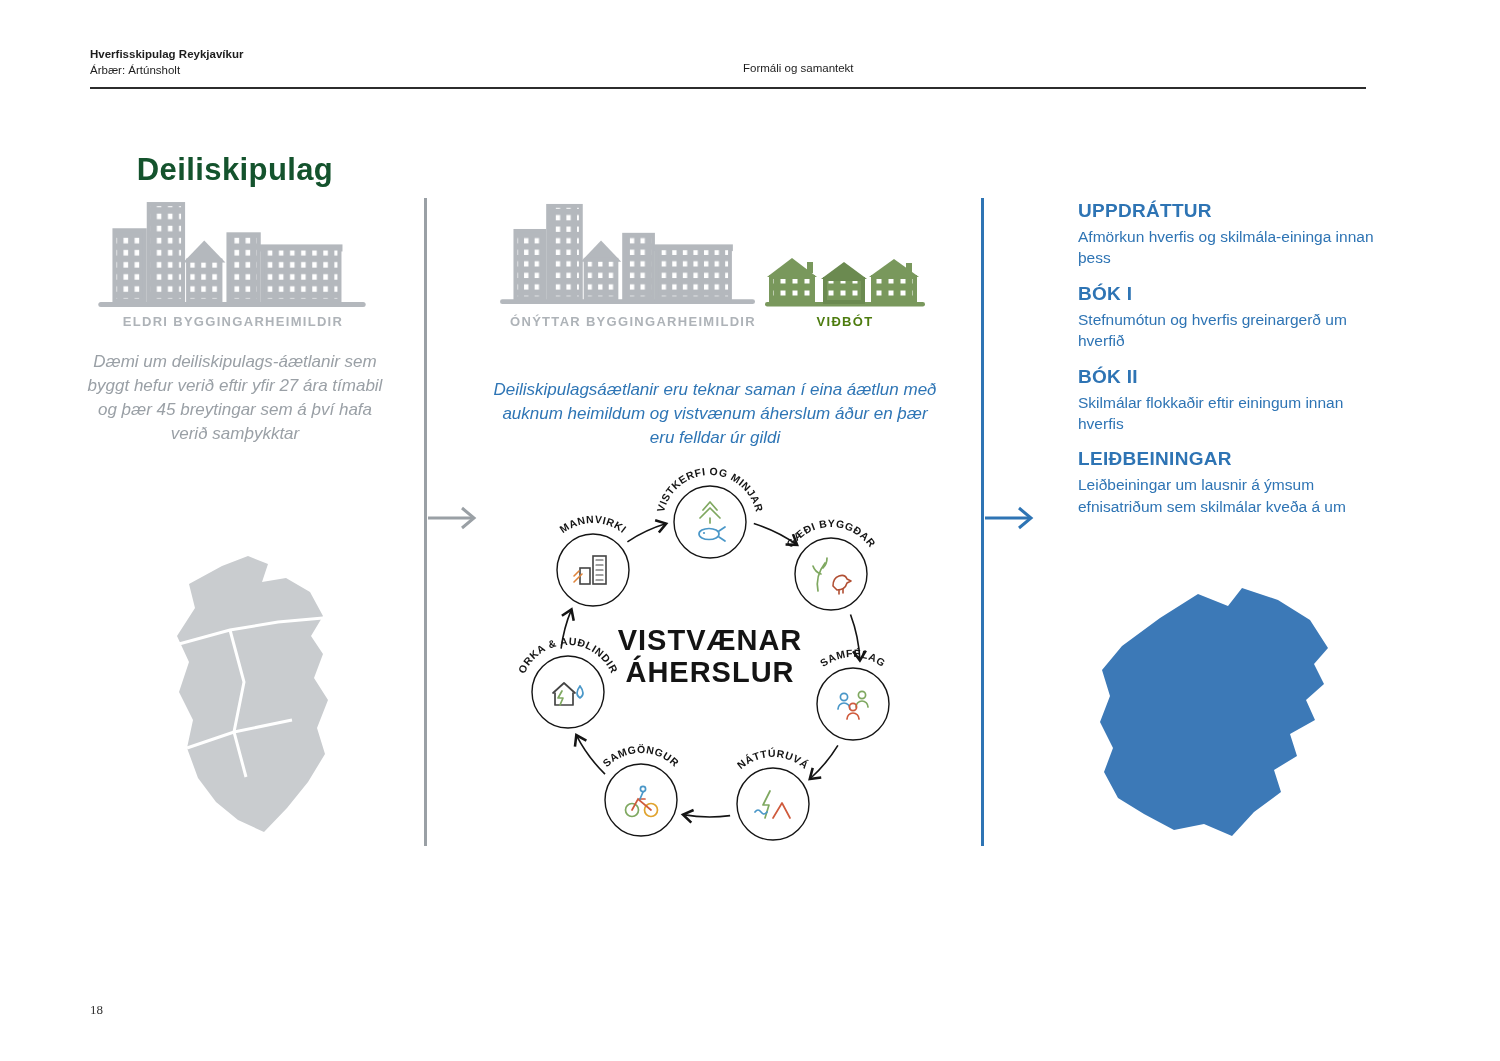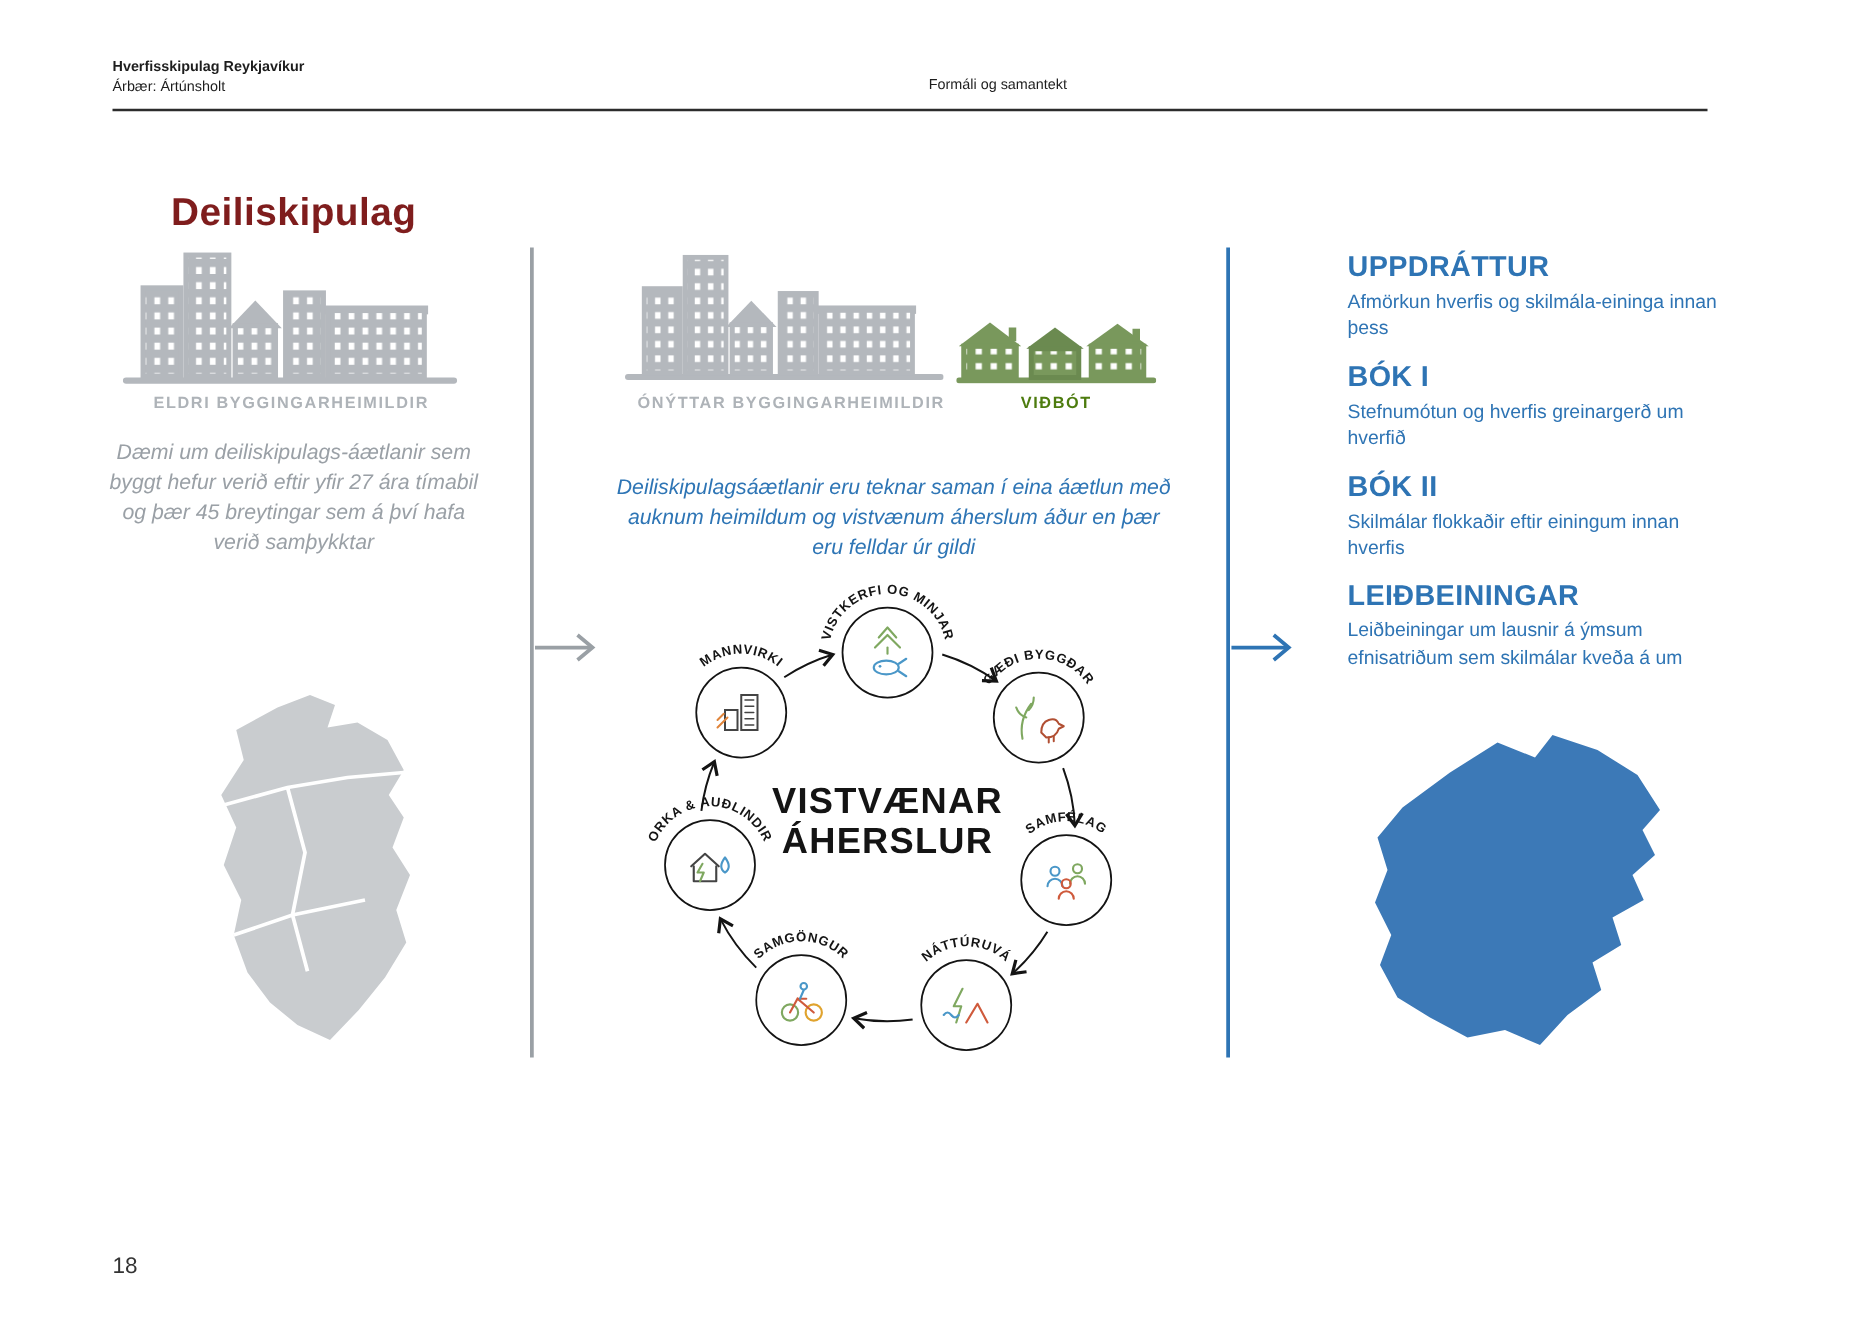--- a/index.html
+++ b/index.html
@@ -7,42 +7,42 @@
   .abs { position:absolute; }
 
   
   .hdr-left { left:90px; top:46px; font-size:11.5px; color:#1d1d1d; line-height:1.4; }
   .hdr-left .b { font-weight:bold; }
   .hdr-center { left:743px; top:62px; font-size:11.5px; color:#1d1d1d; }
   .hdr-rule { left:90px; top:87px; width:1276px; height:1.5px; background:#2c2c2c; }
 
   
   .col-h { font-size:31px; font-weight:bold; letter-spacing:0.4px; text-align:center; }
-  .col-h.gray { color:#7f1d1d; }
+  .col-h.gray { color:#14532d; }
   .col-h.blue { color:#2170b2; }
 
   .bldg-label { font-size:13px; font-weight:bold; letter-spacing:1.3px; text-align:center; white-space:nowrap; }
   .bldg-label.gray { color:#aeb3b8; }
   .bldg-label.green { color:#4d7c0f; }
 
   .para { font-size:17px; line-height:1.42; text-align:center;font-style:italic; }
   .para.gray { color:#9aa0a6; }
   .para.blue { color:#2e75b5; }
 
   .vline { width:3px; top:198px; height:648px; }
   .vline.gray { background:#9aa0a5; }
   .vline.blue { background:#2e74b4; }
 
   
   .rcol { left:1078px; top:200px; width:300px; }
   .r-sec { margin-bottom:14px; }
-  .r-h { font-size:23px; font-weight:bold; color:#2e74b4; letter-spacing:0.3px; margin-bottom:4px; }
+  .r-h { font-size:19px; font-weight:bold; color:#2e74b4; letter-spacing:0.3px; margin-bottom:4px; }
   .r-b { font-size:15.5px; color:#2e74b4; line-height:1.38; }
 
-  .pagenum { left:90px; top:1002px; font-size:18px; color:#333; }
+  .pagenum { left:90px; top:1002px; font-size:13px; color:#333;font-family:Liberation Serif, serif; }
 
   
   .cyc-circle { fill:#fff; stroke:#141414; stroke-width:1.4; }
   .cyc-arrow  { fill:none; stroke:#141414; stroke-width:1.6; }
   .cyc-label  { font-size:10.5px; font-weight:bold; letter-spacing:0.6px; fill:#141414; font-family:"Liberation Sans",sans-serif; }
   .cyc-center { font-size:29px; font-weight:bold; letter-spacing:1px; fill:#141414; text-anchor:middle; font-family:"Liberation Sans",sans-serif; }
 </style>
 </head>
 <body>
 

